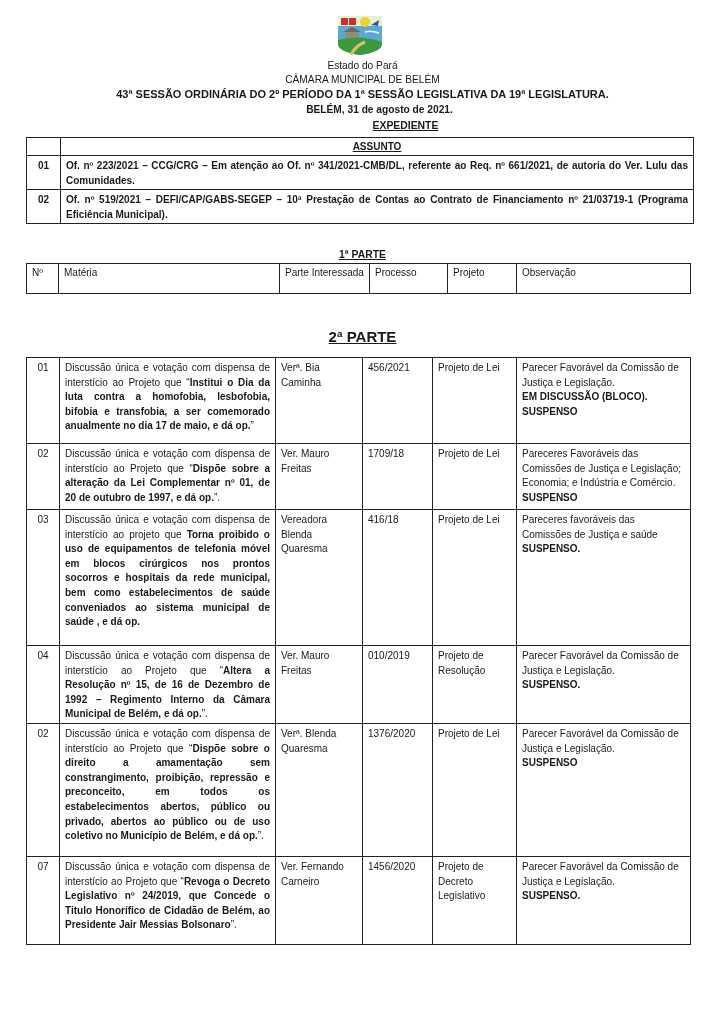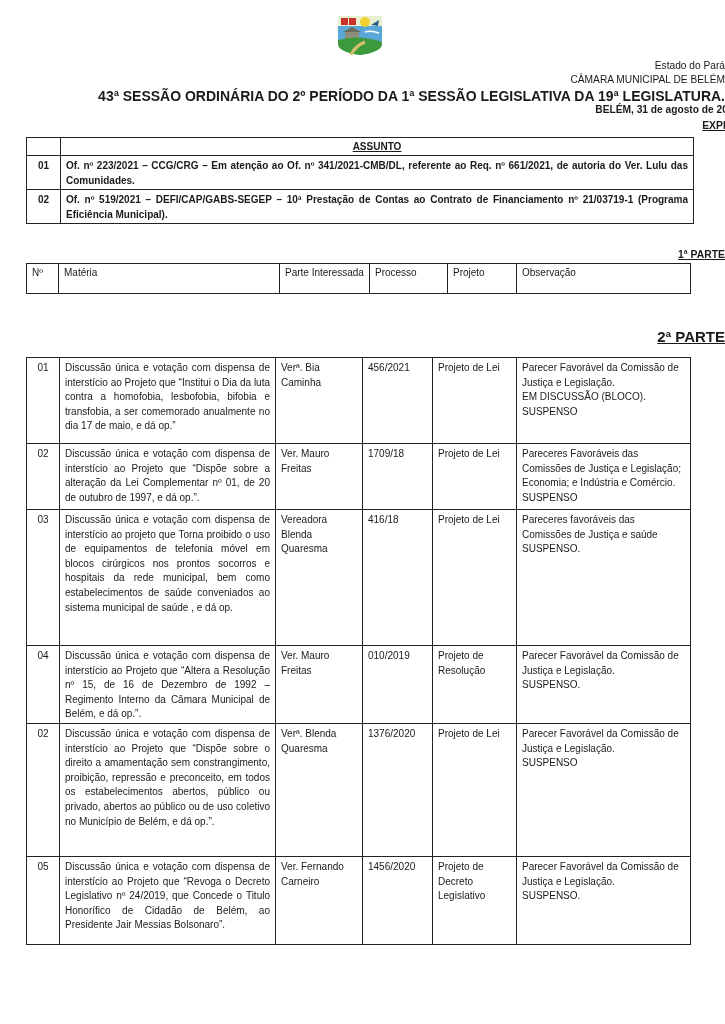--- a/index.html
+++ b/index.html
@@ -4,41 +4,41 @@
 <style>
   html, body { margin: 0; padding: 0; background: #ffffff; }
   body {
     width: 725px; height: 1024px; position: relative; overflow: hidden;
     font-family: "Liberation Sans", "DejaVu Sans", sans-serif;
     color: #1a1a1a;
   }
   .logo {
     position: absolute; left: 335px; top: 14px; width: 50px; height: 42px;
   }
-  .hline { position: absolute; left: 0; width: 725px; text-align: right; white-space: nowrap; }
+  .hline { position: absolute; left: 0; width: 725px; text-align: center; white-space: nowrap; }
   .bold { font-weight: bold; }
   .u { text-decoration: underline; }
 
   table { border-collapse: collapse; position: absolute; table-layout: fixed; }
   td {
     border: 1.2px solid #222;
     vertical-align: top;
     font-size: 10px;
     line-height: 14.6px;
     padding: 1px 5px 0 5px;
     overflow: hidden;
   }
   .exp td { font-weight: bold; line-height: 15.5px; padding-top: 2px; }
   .exp td.num { text-align: center; }
   .exp td.head { text-align: center; text-decoration: underline; padding-top: 1px; }
   .just { text-align: justify; text-align-last: left; }
   .num2 { text-align: center; }
   .p1 td { line-height: 14px; padding-top: 2px; }
   .p2 td { padding-top: 3px; padding-bottom: 1px; }
-  b { font-weight: normal; }
+  b { font-weight: bold; }
 </style>
 </head>
 <body>
 
 <div class="logo">
   <svg width="50" height="42" viewBox="0 0 50 42">
     <path d="M3 2 H47 V26 Q47 38 25 41 Q3 38 3 26 Z" fill="#5aa8d8"></path>
     <rect x="3" y="2" width="44" height="10" fill="#e8f0d0"></rect>
     <rect x="6" y="4" width="7" height="7" fill="#c8322a"></rect>
     <rect x="14" y="4" width="7" height="7" fill="#c8322a"></rect>
@@ -47,21 +47,21 @@
     <rect x="10" y="17" width="14" height="10" fill="#8e8e7a"></rect>
     <path d="M8 18 L17 13 L26 18 Z" fill="#6b6b5c"></path>
     <path d="M3 26 Q25 20 47 28 V30 Q47 38 25 41 Q3 38 3 30 Z" fill="#3c9a3c"></path>
     <path d="M16 41 Q20 32 30 28" stroke="#d8c070" stroke-width="3" fill="none"></path>
     <path d="M30 18 Q36 16 44 19" stroke="#ffffff" stroke-width="1.5" fill="none"></path>
   </svg>
 </div>
 
 <div class="hline" style="top:60px; font-size:10.2px;">Estado do Pará</div>
 <div class="hline" style="top:74px; font-size:10.2px;">CÂMARA MUNICIPAL DE BELÉM</div>
-<div class="hline bold" style="top:88px; font-size:14px;">43ª SESSÃO ORDINÁRIA DO 2º PERÍODO DA 1ª SESSÃO LEGISLATIVA DA 19ª LEGISLATURA.</div>
+<div class="hline bold" style="top:88px; font-size:11px;">43ª SESSÃO ORDINÁRIA DO 2º PERÍODO DA 1ª SESSÃO LEGISLATIVA DA 19ª LEGISLATURA.</div>
 <div class="hline bold" style="top:104px; font-size:10.2px;padding-left:17px;">BELÉM, 31 de agosto de 2021.</div>
 <div class="hline bold u" style="top:120px; font-size:10.4px;padding-left:43px;">EXPEDIENTE</div>
 
 <table class="exp" style="left:26px; top:137px; width:668px;">
   <colgroup>
       <col style="width:34px">
       <col>
     </colgroup>
   <tbody>
       <tr style="height:16px;">
@@ -152,21 +152,21 @@
   <tr style="height:133px;">
     <td class="num2">02</td>
     <td class="just"><span>Discussão única e votação com dispensa de interstício ao Projeto que “</span><b>Dispõe sobre o direito a amamentação sem constrangimento, proibição, repressão e preconceito, em todos os estabelecimentos abertos, público ou privado, abertos ao público ou de uso coletivo no Município de Belém, e dá op.</b><span>”.</span></td>
     <td>Verª. Blenda Quaresma</td>
     <td>1376/2020</td>
     <td>Projeto de Lei</td>
     <td><span>Parecer Favorável da Comissão de Justiça e Legislação.</span><br><b>SUSPENSO</b></td>
   </tr>
 
   <tr style="height:88px;">
-    <td class="num2">05</td>
+    <td class="num2">07</td>
     <td class="just"><span>Discussão única e votação com dispensa de interstício ao Projeto que “</span><b>Revoga o Decreto Legislativo nº 24/2019, que Concede o Titulo Honorífico de Cidadão de Belém, ao Presidente Jair Messias Bolsonaro</b><span>”.</span></td>
     <td>Ver. Fernando Carneiro</td>
     <td>1456/2020</td>
     <td>Projeto de Decreto Legislativo</td>
     <td><span>Parecer Favorável da Comissão de Justiça e Legislação.</span><br><b>SUSPENSO.</b></td>
   </tr>
 </tbody>
   </table>
 
 </body></html>

